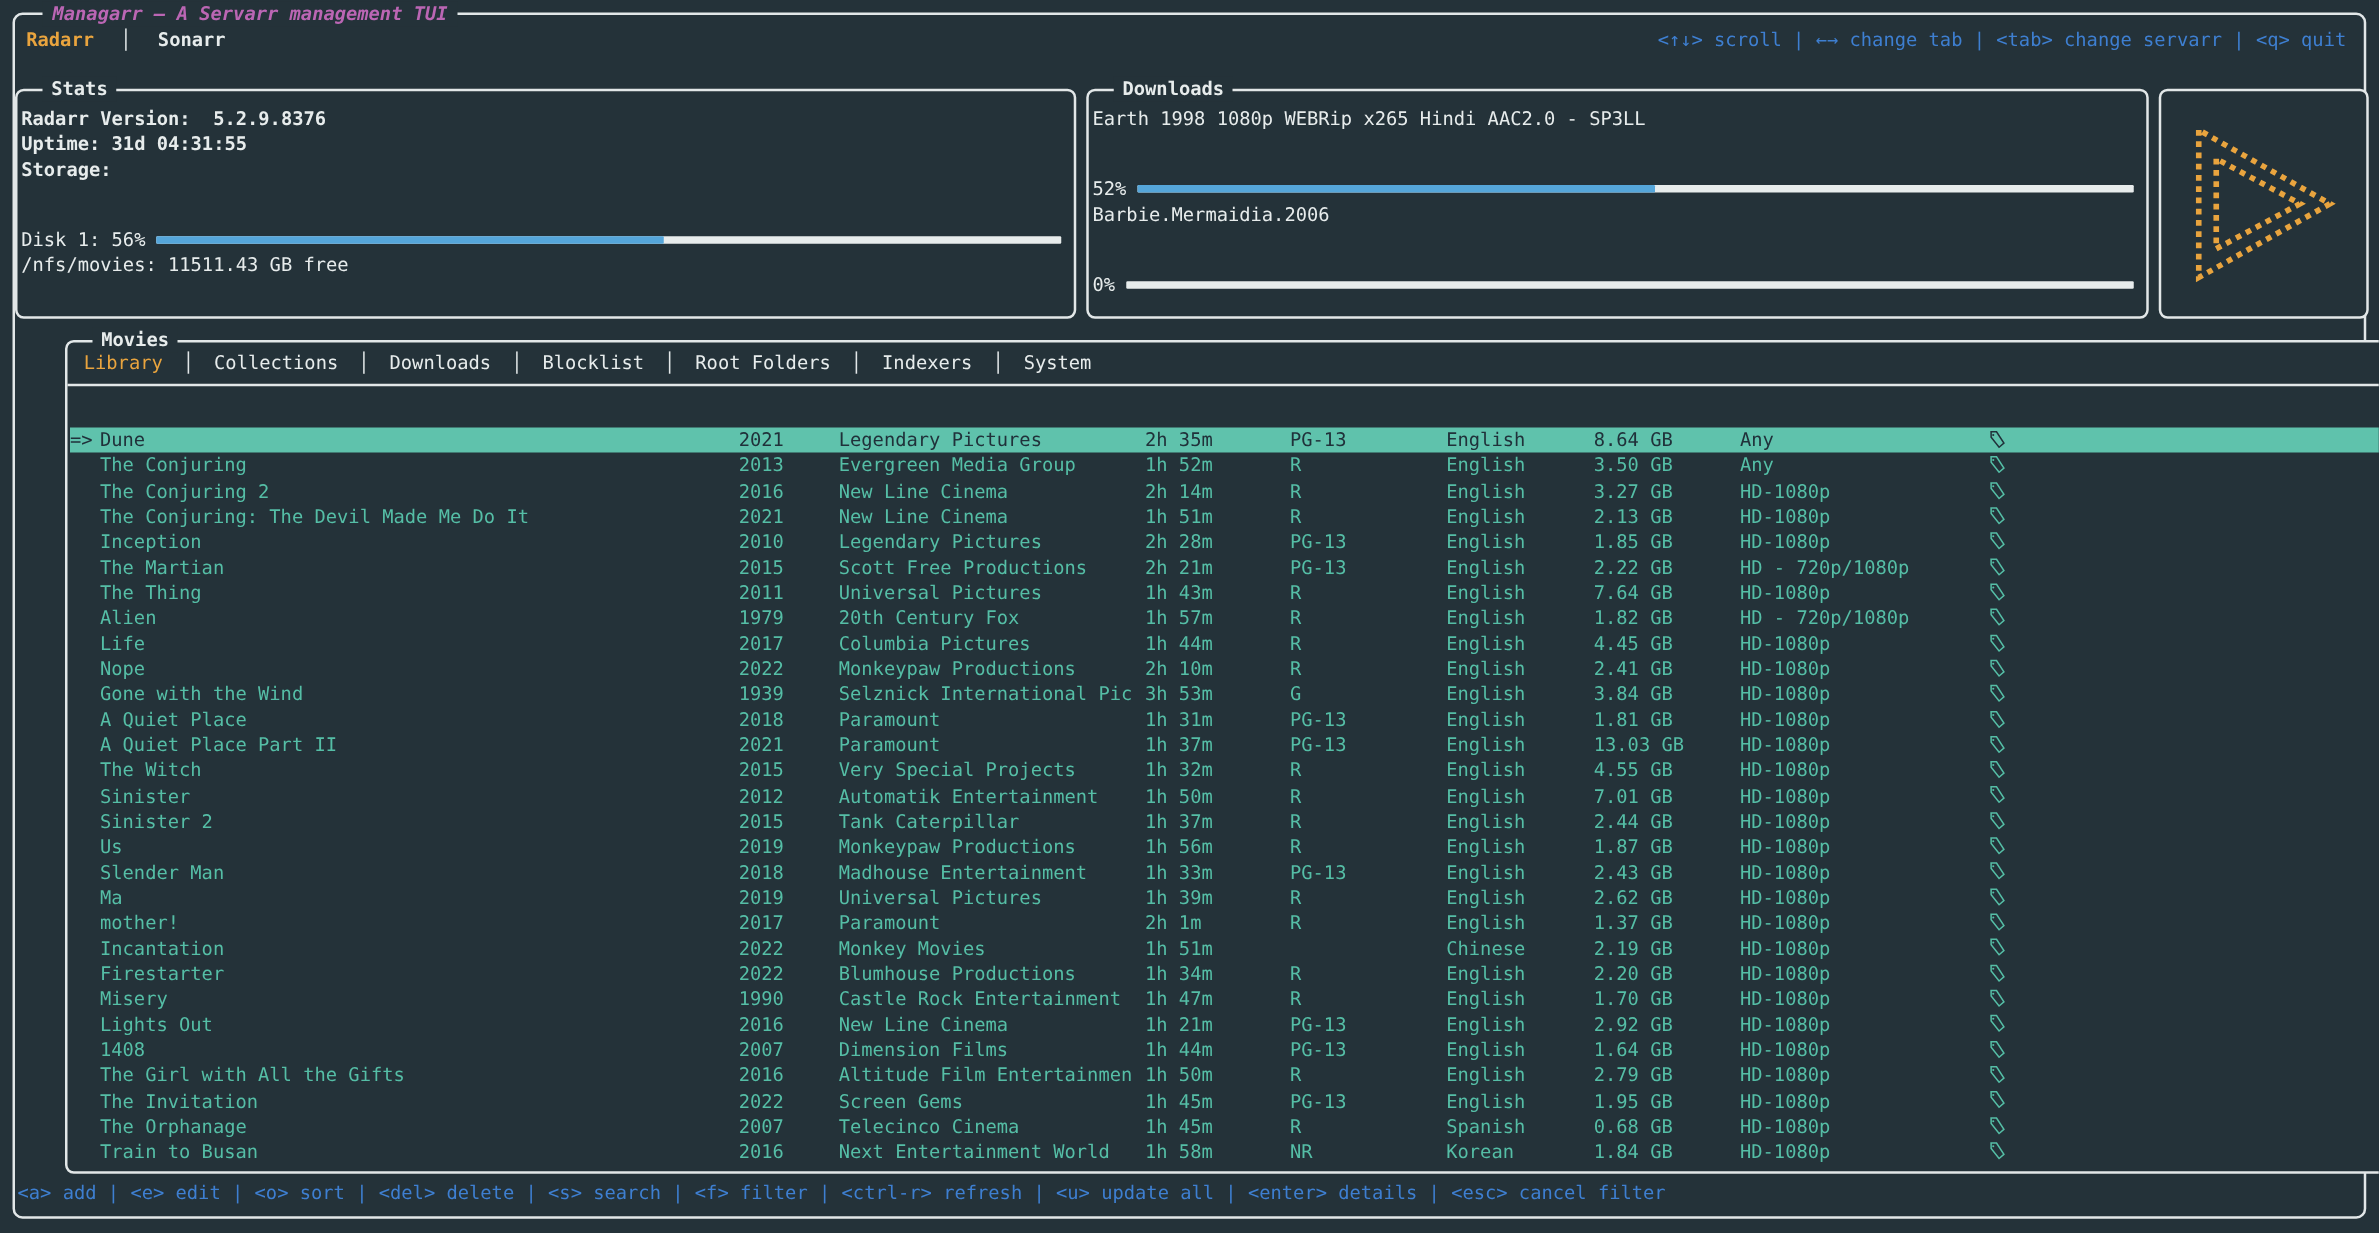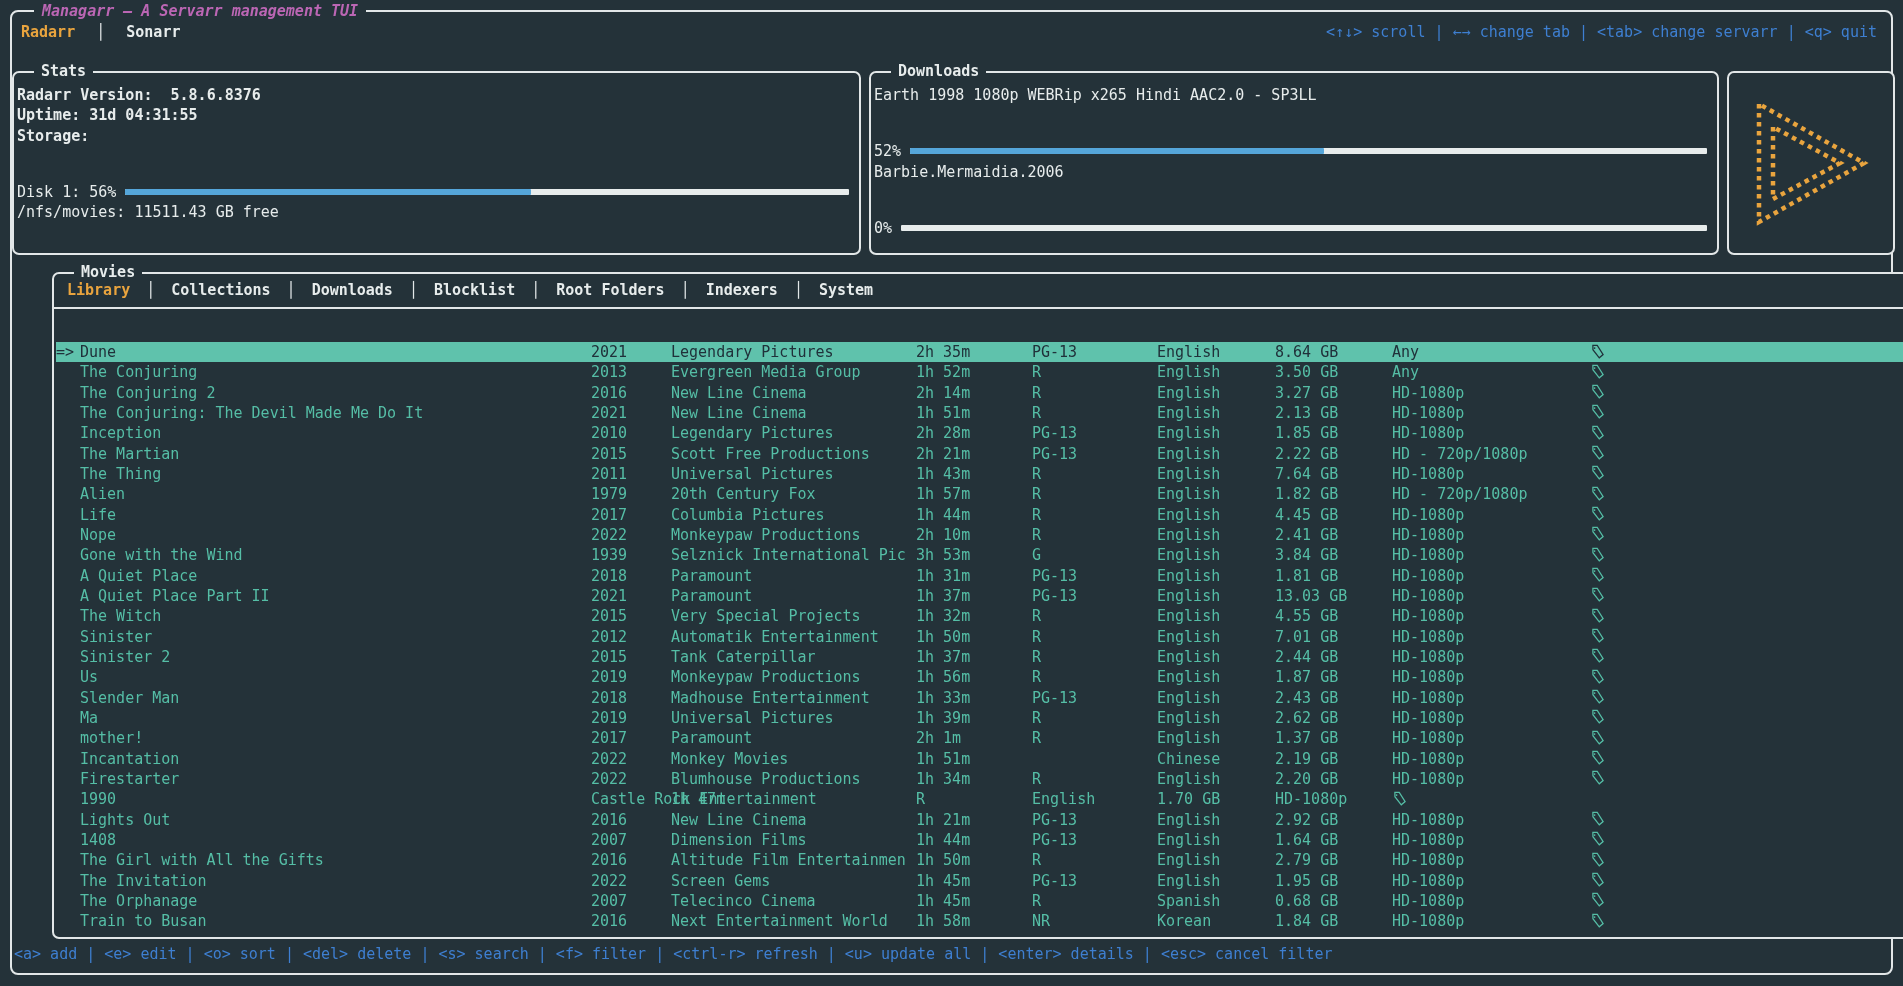--- a/index.html
+++ b/index.html
@@ -30,21 +30,21 @@
   .logo{left:1727px; top:71px; width:164px; height:180px; display:flex; align-items:center; justify-content:center;}
   .pline{position:relative; margin:0 6px 0 3px; height:20.3px; white-space:pre;}
   .stats .pad, .downloads .pad{position:absolute; left:0; right:0; top:12px;}
   .bold{font-weight:bold;}
   .bar-line{display:flex; align-items:center;margin-top:36px;}
   .bar{flex:1; height:6px; background:var(--fg); margin:0 4px 0 9px; position:relative; border-radius:1px;}
   .bar .fill{position:absolute; left:0; top:0; bottom:0; background:var(--bar_blue); border-radius:1px;}
   
   .movies{left:12px; top:272px; width:1879px; height:663px;margin-left:40px;}
   .tabs{position:absolute; top:5px; left:2px; height:23px; display:flex; align-items:center;}
-  .tab{font-weight:bold; padding:0 11px; white-space:pre; cursor:default;}
+  .tab{font-weight:normal; padding:0 11px; white-space:pre; cursor:default;}
   .tab.active{color:var(--orange);}
   .tabs-divider{position:absolute; top:33px; left:0px; right:0px; border-top:2px solid var(--border); height:0;}
   .thead,.trow{display:grid; grid-template-columns:24px 511px 80px 245px 116px 125px 118px 117px 198px 118px 1fr; white-space:pre;}
   .thead{position:absolute; top:44px; left:2px; right:2px; height:24px; line-height:24px; font-weight:bold;}
   .tbody{position:absolute; top:68px; left:2px; right:2px;}
   .trow{height:20.34px; line-height:20.34px; color:var(--teal);}
   .trow.selected{background:var(--selection_bg); color:var(--selection_fg);}
   .tag-icon{vertical-align:middle; margin-top:-3px;}
   
   .footer{left:14px; top:944px; color:var(--blue); white-space:pre;}
@@ -60,21 +60,21 @@
     <span class="stab active">Radarr</span>
     <span class="vsep">│</span>
     <span class="stab">Sonarr</span>
   </div>
   <div class="keybinds">&lt;↑↓&gt; scroll | ←→ change tab | &lt;tab&gt; change servarr | &lt;q&gt; quit</div>
 </div>
 
 <div class="panel stats">
   <span class="panel-title">Stats</span>
   <div class="pad">
-    <div class="pline bold">Radarr Version:  5.8.6.8376</div>
+    <div class="pline bold">Radarr Version:  5.2.9.8376</div>
     <div class="pline bold">Uptime: 31d 04:31:55</div>
     <div class="pline bold">Storage:</div>
     <div class="pline bar-line">
       <span>Disk 1: 56%</span>
       <span class="bar"><span class="fill" style="width: 56%;"></span></span>
     </div>
     <div class="pline">/nfs/movies: 11511.43 GB free</div>
   </div>
 </div>
 
@@ -467,20 +467,21 @@
     <span>2.20 GB</span>
     <span>HD-1080p</span>
     <span><svg class="tag-icon" width="15" height="15" viewBox="0 0 16 16">
             <path d="M6.8 1.6 L2.2 2.2 L2.9 6.8 L10.8 14.4 L14.4 10.4 Z" fill="none" stroke="currentColor" stroke-width="1.3" transform="rotate(8 8 8)"></path>
             <circle cx="4.9" cy="4.3" r="0.9" fill="currentColor"></circle>
           </svg></span>
     <span></span>
   </div>
       <div class="trow">
     <span></span>
+    <span>Misery</span>
     <span>1990</span>
     <span>Castle Rock Entertainment</span>
     <span>1h 47m</span>
     <span>R</span>
     <span>English</span>
     <span>1.70 GB</span>
     <span>HD-1080p</span>
     <span><svg class="tag-icon" width="15" height="15" viewBox="0 0 16 16">
             <path d="M6.8 1.6 L2.2 2.2 L2.9 6.8 L10.8 14.4 L14.4 10.4 Z" fill="none" stroke="currentColor" stroke-width="1.3" transform="rotate(8 8 8)"></path>
             <circle cx="4.9" cy="4.3" r="0.9" fill="currentColor"></circle>

